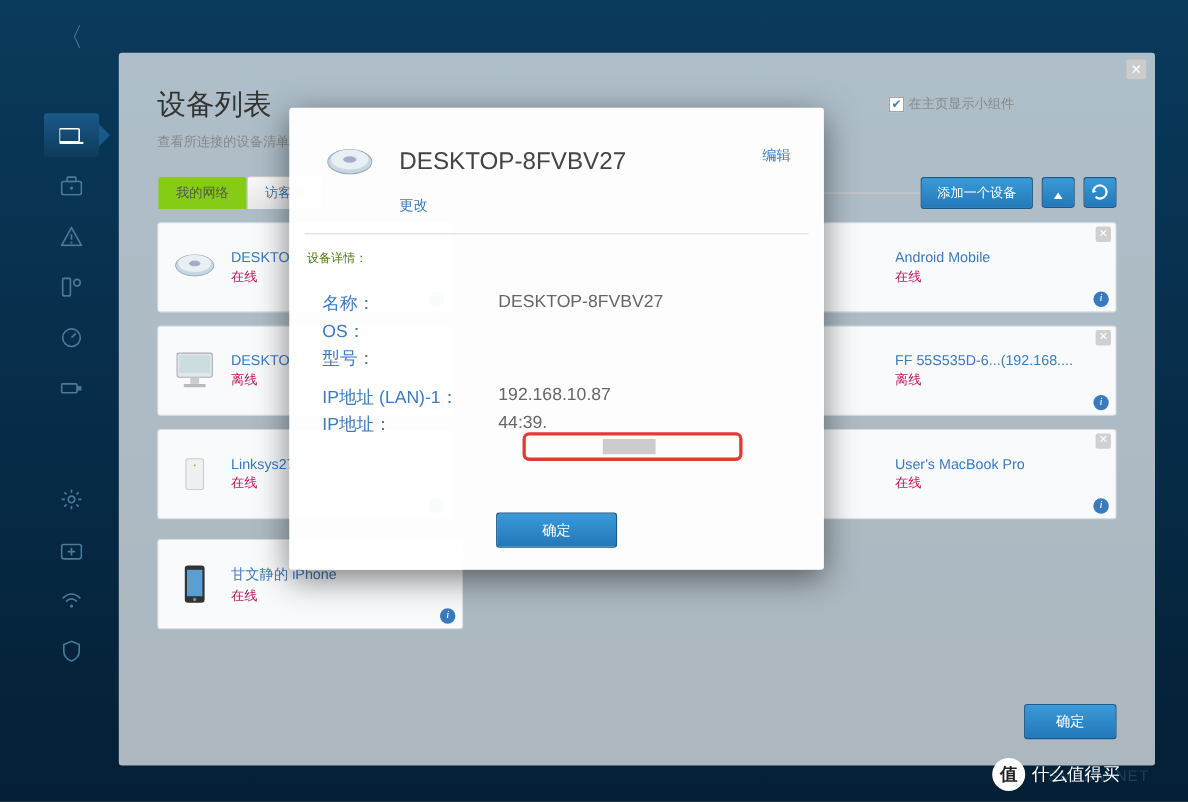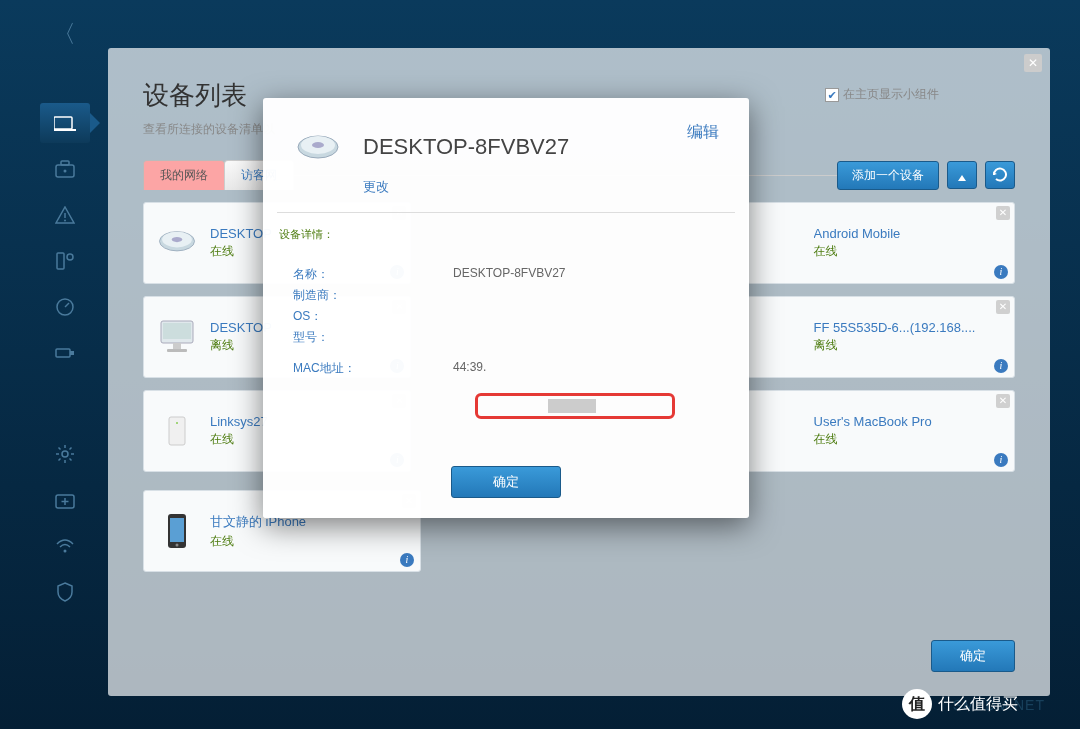--- a/index.html
+++ b/index.html
@@ -9,50 +9,50 @@
     .sidebar .back-arrow { color: #4a7a9c; font-size: 24px; padding: 10px 22px; cursor: pointer; }
     .sidebar .side-icon { width: 50px; height: 40px; display: flex; align-items: center; justify-content: center; color: #4a7a9c; font-size: 18px; margin: 3px 10px; cursor: pointer; border-radius: 3px; }
     .sidebar .side-icon.active { background: linear-gradient(180deg, #1a5a8a, #0d3a5a); color: #fff; position: relative; }
     .sidebar .side-icon.active::after { content:''; position:absolute; right:-10px; top:50%; transform:translateY(-50%); border-left:10px solid #1a5a8a; border-top:10px solid transparent; border-bottom:10px solid transparent;}
     .sidebar .side-gap { height: 55px; }
     
     .main-panel { position: absolute; left: 108px; top: 48px; width: 942px; height: 648px; background: rgba(245, 248, 250, 0.7); border-radius: 3px; padding: 30px 35px 20px 35px; }
     .main-panel .close-x { position: absolute; right: 8px; top: 6px; width: 18px; height: 18px; background: #ccc; color: #fff; font-size: 12px; text-align: center; line-height: 18px; cursor: pointer; border-radius:2px; }
     .page-title { font-size: 26px; color: #333; font-weight: 300; }
     .page-subtitle { font-size: 12px; color: #888; margin-top: 8px; }
-    .widget-check { position: absolute; right: 111px; top: 38px; font-size: 12px; color: #888; }
+    .widget-check { position: absolute; right: 128px; top: 38px; font-size: 12px; color: #888; }
     .widget-check .cb { display:inline-block; width:14px; height:14px; border:1px solid #999; background:#fff; color:#3a7abf; font-size:11px; line-height:12px; text-align:center; vertical-align:middle; margin-right:4px;}
     
     .tabs-row { margin-top: 22px; display: flex; align-items: center; }
     .tab { padding: 6px 16px; font-size: 12px; color: #3a7abf; background: linear-gradient(#fafafa,#e8e8e8); border:1px solid #ccc; border-bottom:none; border-radius:4px 4px 0 0; cursor:pointer; }
-    .tab.active { color:#555; background:#fca5a5; border-color:#bbb;font-family:Liberation Mono, monospace;}
+    .tab.active { color:#555; background:#84cc16; border-color:#bbb;font-family:Liberation Mono, monospace;}
     .tab-spacer { flex: 1; border-bottom:1px solid #ccc;}
     .add-device { background: linear-gradient(#3a9ad9, #2378b8); color:#fff; border:1px solid #1a5a8a; border-radius:3px; padding:5px 14px; font-size:12px; cursor:pointer; }
     .tool-btn { width:30px; height:28px; background: linear-gradient(#3a9ad9,#2378b8); border:1px solid #1a5a8a; border-radius:3px; margin-left:8px; display:flex; align-items:center; justify-content:center; color:#fff; cursor:pointer; font-size:14px;}
     
     .device-grid { margin-top: 12px; }
     .device-row { display: flex; gap: 10px; margin-bottom: 12px; }
     .device-card { flex:1; min-width:0; height: 82px; background: #f8fafb; border:1px solid #d8e0e6; border-radius: 3px; padding: 12px; position: relative; display:flex; align-items:center; }
     .device-card .dev-icon { width: 42px; height: 38px; margin-right: 12px; display:flex; align-items:center; justify-content:center; font-size:28px; color:#888;}
     .device-card .dev-name { font-size: 13px; color: #3a7abf; font-weight: 500; white-space:nowrap; overflow:hidden; text-overflow:ellipsis;}
-    .device-card .dev-status { font-size: 12px; color: #4d7c0f; margin-top: 2px; }
+    .device-card .dev-status { font-size: 12px; color: #be185d; margin-top: 2px; }
     .device-card .card-x { position:absolute; right:4px; top:3px; width:14px; height:14px; background:#d0d0d0; color:#fff; font-size:10px; text-align:center; line-height:14px; cursor:pointer; border-radius:2px;}
     .device-card .card-i { position:absolute; right:6px; bottom:4px; width:14px; height:14px; background:#3a7abf; color:#fff; border-radius:50%; font-size:10px; font-style:italic; text-align:center; line-height:14px; cursor:pointer; font-family:serif;}
     
     .footer-btn { position:absolute; right:35px; bottom:24px; background: linear-gradient(#3a9ad9,#2378b8); color:#fff; border:1px solid #1a5a8a; border-radius:3px; padding:6px 28px; font-size:13px; cursor:pointer;}
     
     .modal-overlay { position: absolute; left: 263px; top: 98px; width: 486px; height: 420px; background: rgba(255,255,255,0.97); border-radius: 3px; box-shadow: 0 8px 30px rgba(0,0,0,0.5); }
     .modal-header { display:flex; align-items:center; padding: 30px 30px 4px 30px; position:relative;}
     .modal-header .disk-icon { width: 50px; height: 38px; margin-right: 20px; display:flex; align-items:center; justify-content:center;}
     .modal-header .modal-title { font-size: 22px; color: #444; flex:1;}
-    .modal-header .edit-link { position:absolute; right:30px; top:24px; font-size:16px; color:#3a7abf; cursor:pointer;}
+    .modal-header .edit-link { position:absolute; right:30px; top:34px; font-size:13px; color:#3a7abf; cursor:pointer;}
     .modal-change { padding: 8px 42px 16px 100px; font-size:13px; color:#3a7abf; cursor:pointer;}
     .modal-divider { height:1px; background:#ddd; margin: 0 14px;}
     .modal-section-title { padding: 14px 30px 8px 16px; font-size:11px; color:#4d7c0f; font-weight:500;}
-    .detail-table { padding: 14px 30px; font-size: 12px; color:#666; }
+    .detail-table { padding: 14px 30px; font-size: 16px; color:#666; }
     .detail-row { display:flex; padding: 2px 0;}
     .detail-label { width: 160px; color:#3a7abf; }
     .detail-value { flex:1; color:#666;}
     .mac-box { position:absolute; left:212px; top:295px; width:200px; height:26px; border:3px solid #e53935; border-radius:6px;}
     .mac-redact { position:absolute; left:285px; top:301px; width:48px; height:14px; background:#ccc;}
     .modal-buttons { position:absolute; bottom:20px; left:0; right:0; display:flex; justify-content:center; gap:18px;}
     .modal-btn { width:110px; padding:6px 0; background:linear-gradient(#3a9ad9,#2378b8); color:#fff; border:1px solid #1a5a8a; border-radius:3px; font-size:13px; cursor:pointer; text-align:center;}
     
     .watermark-badge { position:absolute; right:62px; bottom:10px; display:flex; align-items:center; gap:6px;}
     .watermark-badge .circle { width:30px; height:30px; background:#fff; border-radius:50%; color:#222; font-size:16px; font-weight:bold; display:flex; align-items:center; justify-content:center;}
@@ -280,31 +280,32 @@
   </div>
   <div class="modal-change">更改</div>
   <div class="modal-divider"></div>
   <div class="modal-section-title">设备详情：</div>
   <div class="detail-table">
     <div class="detail-row">
         <div class="detail-label">名称：</div>
         <div class="detail-value">DESKTOP-8FVBV27</div>
       </div>
     <div class="detail-row">
-        <div class="detail-label">制造商：</div>
-      </div>
-    <div class="detail-row">
         <div class="detail-label">OS：</div>
       </div>
     <div class="detail-row">
         <div class="detail-label">型号：</div>
       </div>
     <div style="height:10px"></div>
     <div class="detail-row">
-        <div class="detail-label">MAC地址：</div>
+        <div class="detail-label">IP地址 (LAN)-1：</div>
+        <div class="detail-value">192.168.10.87</div>
+      </div>
+    <div class="detail-row">
+        <div class="detail-label">IP地址：</div>
         <div class="detail-value">44:39.</div>
       </div>
   </div>
   <div class="mac-box"></div>
   <div class="mac-redact"></div>
   <div class="modal-buttons">
     <div class="modal-btn">确定</div>
   </div>
 </div>
 

